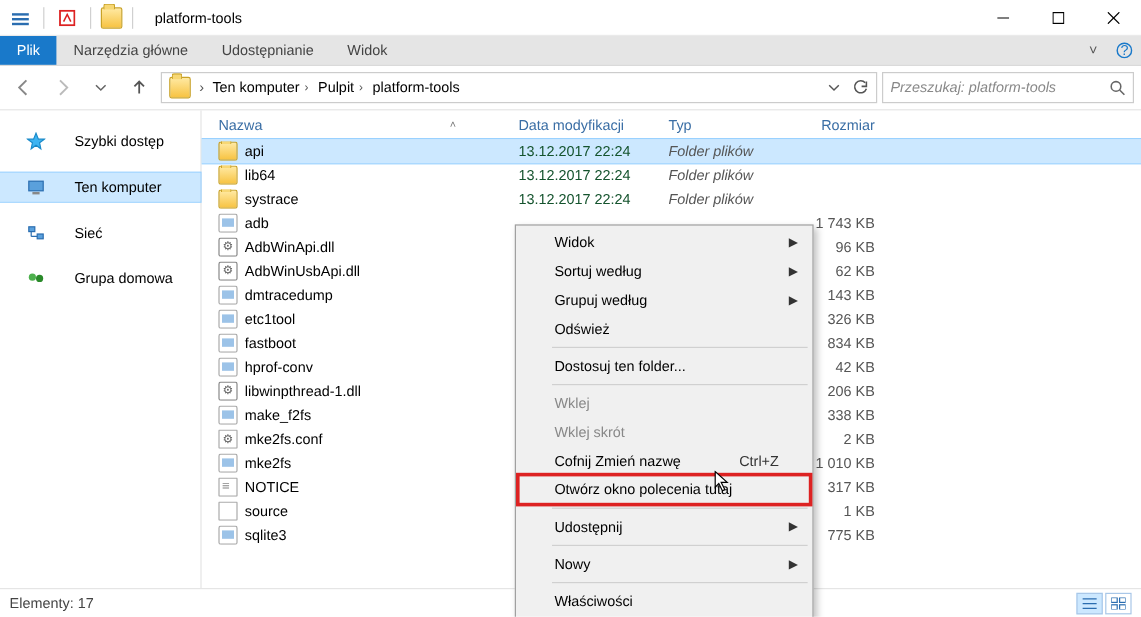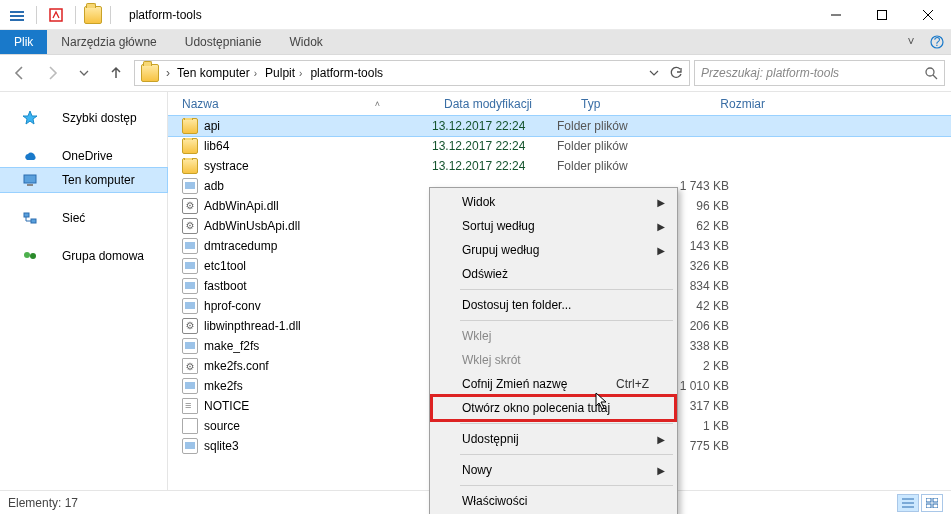--- a/index.html
+++ b/index.html
@@ -27,48 +27,48 @@
 
 .addr-row { height: 36px; display:flex; align-items:center; padding: 4px 6px 4px 6px; gap:4px; background:#fff;}
 .nav-btn { width:28px; height:28px; display:flex; align-items:center; justify-content:center; color:#777; }
 .nav-btn.disabled { color:#bbb; }
 .addr-bar { flex:1; height:26px; border:1px solid #ccc; background:#fff; display:flex; align-items:center; padding:0 2px; }
 .addr-bar .folder-ico { width:18px; height:18px; margin:0 4px; }
 .crumb { padding:0 4px; color:#000; display:flex; align-items:center; gap:4px; height:100%; }
 .crumb .chev { color:#555; font-size:10px; }
 .addr-bar .addr-spacer { flex:1; }
 .addr-bar .addr-btn { width:22px; height:24px; display:flex; align-items:center; justify-content:center; color:#555; }
-.search-box { width:251px; height:26px; border:1px solid #ccc; display:flex; align-items:center; padding:0 6px; color:#888; }
+.search-box { width:210px; height:26px; border:1px solid #ccc; display:flex; align-items:center; padding:0 6px; color:#888; }
 .search-box .ph { flex:1; font-style:italic; color:#888; }
 .search-box .mag { color:#555; }
 
 
 .body-split { display:flex; height: calc(514px - 30px - 25px - 36px - 24px); border-top:1px solid #e5e5e5; }
 .sidebar { width: 168px; border-right:1px solid #e5e5e5; padding:14px 0; }
 .sb-item { display:flex; align-items:center; gap:24px; padding:4px 10px 4px 22px; color:#000; }
 .sb-item.selected { background:#cce8ff; outline:1px solid #99d1ff; }
 .sb-ico { width:16px; height:16px; display:flex; align-items:center; justify-content:center; }
 .sb-gap { height:14px; }
 
 .main { flex:1; overflow:auto; position:relative; }
-.cols { display:flex; border-bottom:1px solid #e5e5e5; height:24px; align-items:center; color:#3a6ea5; padding-left:8px;gap:12px; }
+.cols { display:flex; border-bottom:1px solid #e5e5e5; height:24px; align-items:center; color:#3a6ea5; padding-left:8px; }
 .col { padding:0 6px; }
 .col.name { flex:0 0 250px; display:flex; align-items:center; gap:6px; }
 .col.date { flex:0 0 125px; }
 .col.type { flex:0 0 120px; }
 .col.size { flex:0 0 80px; text-align:right; padding-right:22px; }
 .sort-ind { font-size:9px; color:#777; margin-left:auto; margin-right:40px; }
 
 .rows { }
 .row { display:flex; align-items:center; height:20px; padding-left:8px; }
 .row.selected { background:#cce8ff; outline:1px solid #99d1ff; }
 .row .cell { padding:0 6px; white-space:nowrap; overflow:hidden; text-overflow:ellipsis; }
 .row .name { flex:0 0 250px; display:flex; align-items:center; gap:6px; }
 .row .date { flex:0 0 125px; color:#14532d; }
-.row .type { flex:0 0 120px; color:#555; }
+.row .type { flex:0 0 120px; color:#555;font-style:italic; }
 .row .size { flex:0 0 80px; text-align:right; color:#555; padding-right:22px; }
 
 .fico { width:16px; height:16px; display:inline-flex; align-items:center; justify-content:center; }
 .fico.folder { background:linear-gradient(#ffe9a2,#f7c342); border:1px solid #c9a227; border-radius:2px; position:relative; }
 .fico.folder::before { content:""; position:absolute; top:-4px; left:1px; width:7px; height:4px; background:#f7d774; border:1px solid #c9a227; border-bottom:none; border-radius:2px 2px 0 0; }
 .fico.exe { background:#fff; border:1px solid #aaa; border-radius:2px; position:relative; }
 .fico.exe::after{ content:""; position:absolute; left:2px; right:2px; top:3px; height:7px; background:#9cc3e8; }
 .fico.dll { background:#fff; border:1px solid #888; border-radius:2px; display:flex; align-items:center; justify-content:center; }
 .fico.dll::after { content:"⚙"; font-size:10px; color:#666; line-height:1; }
 .fico.file { background:#fff; border:1px solid #aaa; border-radius:1px; }
@@ -218,28 +218,20 @@
   <div class="sidebar" id="sidebar">
       <div class="sb-item">
         <span class="sb-ico">
           <svg width="16" height="16">
             <polygon points="8,1 10,6 15,6 11,9 12,14 8,11 4,14 5,9 1,6 6,6" fill="#3db4f2" stroke="#1a8ac9"></polygon>
           </svg>
         </span>
         <span>Szybki dostęp</span>
       </div>
       <div class="sb-gap"></div>
-      <div class="sb-item">
-        <span class="sb-ico">
-          <svg width="16" height="16">
-            <path d="M4 11 A3 3 0 0 1 6 6 A4 4 0 0 1 13 8 A2.5 2.5 0 0 1 12 12 H5" fill="#1979ca"></path>
-          </svg>
-        </span>
-        <span>OneDrive</span>
-      </div>
       <div class="sb-item selected">
         <span class="sb-ico">
           <svg width="16" height="16">
             <rect x="2" y="3" width="12" height="8" fill="#5aa0dc" stroke="#2a6db0"></rect>
             <rect x="5" y="12" width="6" height="2" fill="#888"></rect>
           </svg>
         </span>
         <span>Ten komputer</span>
       </div>
       <div class="sb-gap"></div>

